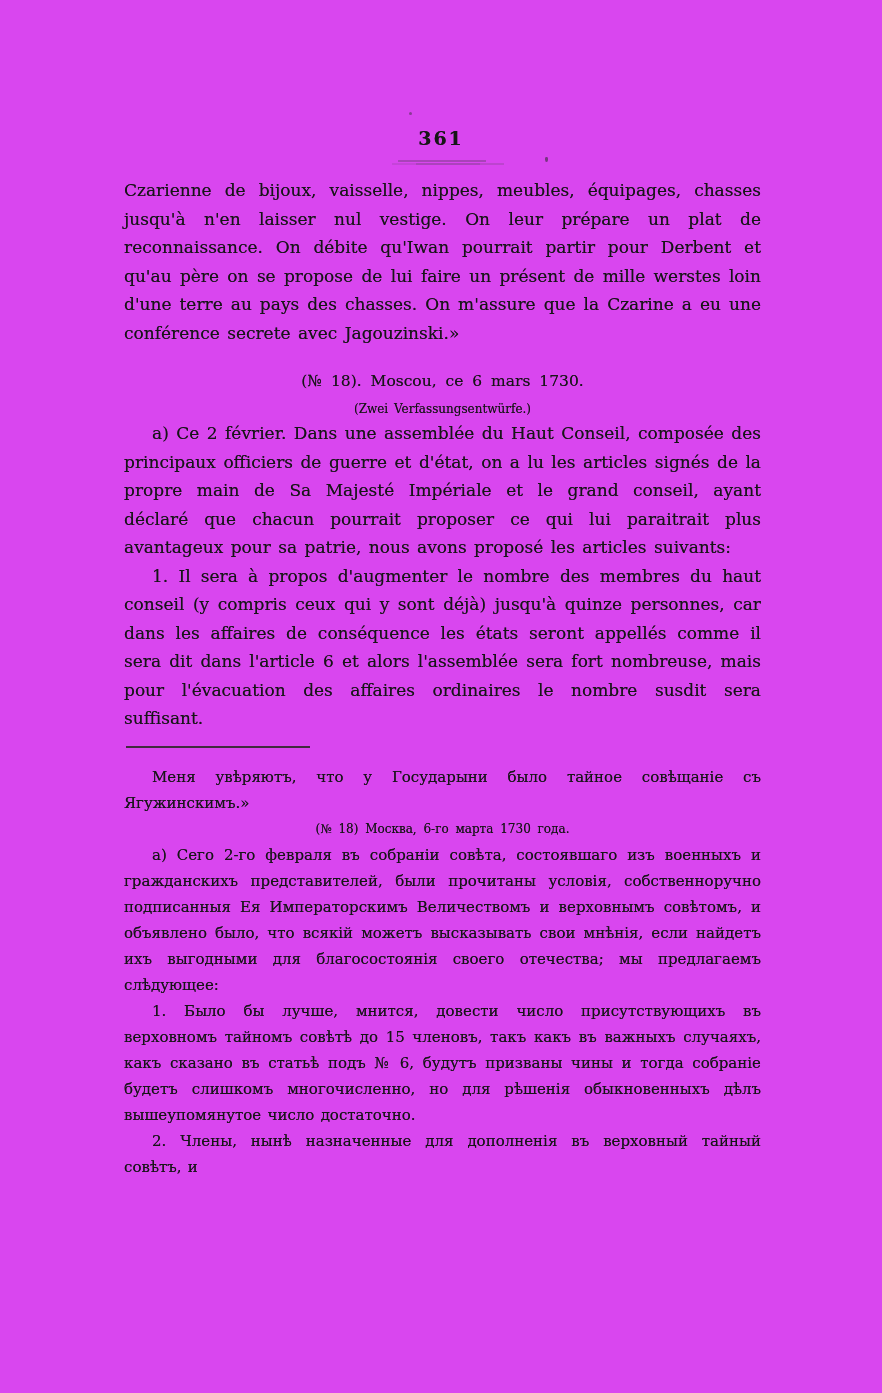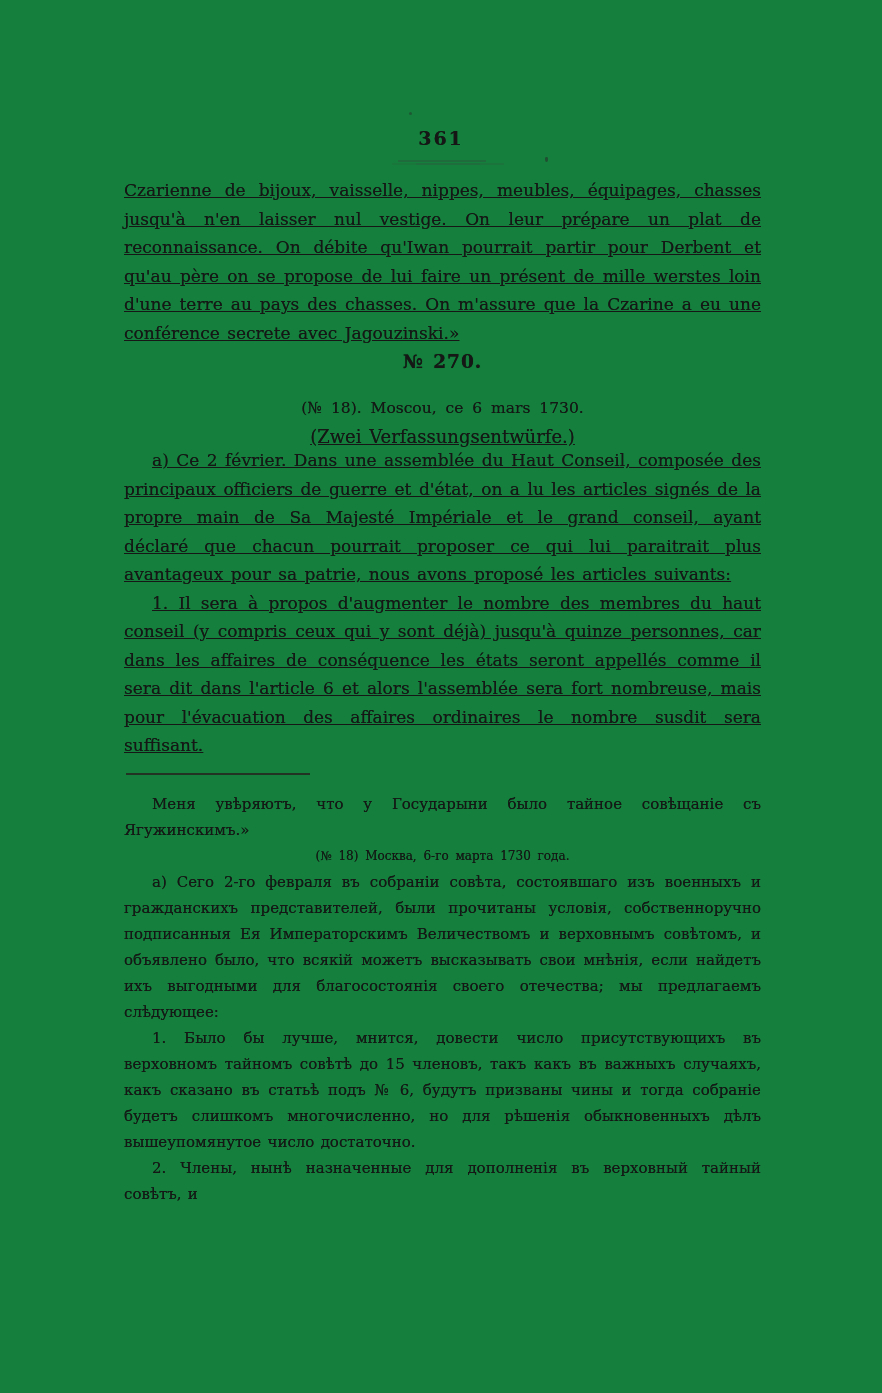--- a/index.html
+++ b/index.html
@@ -1,21 +1,21 @@
 <!DOCTYPE html>
 <html><head>
 <meta charset="utf-8">
 <style>
   html, body { margin: 0; padding: 0; background: #e8e8e6; }
   .page {
     position: relative;
     width: 882px;
     height: 1393px;
     margin: 0 auto;
-    background: #15803d;
+    background: #d946ef;
     color: #161616;
     font-family: "DejaVu Serif", serif;
     overflow: hidden;
   }
   .pageno {
     position: absolute;
     top: 127px;
     left: 0;
     right: 0;
     text-align: center;
@@ -35,21 +35,21 @@
     left: 124px;
     width: 637px;
   }
   .fr {
     font-size: 17px;
     line-height: 28.5px;
     text-align: justify;
     word-spacing: 2px;
     text-shadow: 0 0 0.55px rgba(0,0,0,0.55);
   }
-  .fr p { margin: 0; text-decoration: underline; }
+  .fr p { margin: 0; }
   .ind { text-indent: 28px; }
 
   .doc-heading {
     margin: 3px 0 0 0;
     text-align: center;
     font-size: 18.5px;
     font-weight: bold;
     line-height: 24px;
     letter-spacing: 1px;
     text-indent: 0;
@@ -59,24 +59,23 @@
     margin-top: 24px;
     text-align: center;
     font-size: 15.5px;
     line-height: 20px;
     word-spacing: 4px;
     text-indent: 0;
   }
   .doc-subtitle {
     margin-top: 9px;
     text-align: center;
-    font-size: 18px;
+    font-size: 12px;
     line-height: 19px;
     text-indent: 0;
-    text-decoration: underline;
   }
   .intro { margin-top: 8px !important; }
 
   .fn-rule {
     margin: 13px 0 0 2px;
     width: 184px;
     height: 0;
     border: none;
     border-top: 2.5px solid #26261f;
     opacity: 0.85;
@@ -105,21 +104,20 @@
   <div class="pageno">361</div>
   <div class="artifact dot"></div>
   <div class="artifact smudge"></div>
   <div class="artifact mark"></div>
 
   <div class="content">
 
     <section class="fr">
       <p>Czarienne de bijoux, vaisselle, nippes, meubles, équipages, chasses jusqu'à n'en laisser nul vestige. On leur prépare un plat de reconnaissance. On débite qu'Iwan pourrait partir pour Derbent et qu'au père on se propose de lui faire un présent de mille werstes loin d'une terre au pays des chasses. On m'assure que la Czarine a eu une conférence secrete avec Jagouzinski.»</p>
 
-      <h2 class="doc-heading">№ 270.</h2>
       <div class="doc-dateline">(№ 18).  Moscou, ce 6 mars 1730.</div>
       <div class="doc-subtitle">(Zwei Verfassungsentwürfe.)</div>
 
       <p class="ind">a) Ce 2 février.  Dans une assemblée du Haut Conseil, composée des principaux officiers de guerre et d'état, on a lu les articles signés de la propre main de Sa Majesté Impériale et le grand conseil, ayant déclaré que chacun pourrait proposer ce qui lui paraitrait plus avantageux pour sa patrie, nous avons proposé les articles suivants:</p>
       <p class="ind">1.  Il sera à propos d'augmenter le nombre des membres du haut conseil (y compris ceux qui y sont déjà) jusqu'à quinze personnes, car dans les affaires de conséquence les états seront appellés comme il sera dit dans l'article 6 et alors l'assemblée sera fort nombreuse, mais pour l'évacuation des affaires ordinaires le nombre susdit sera suffisant.</p>
     </section>
 
     <hr class="fn-rule">
 
     <section class="fn">

